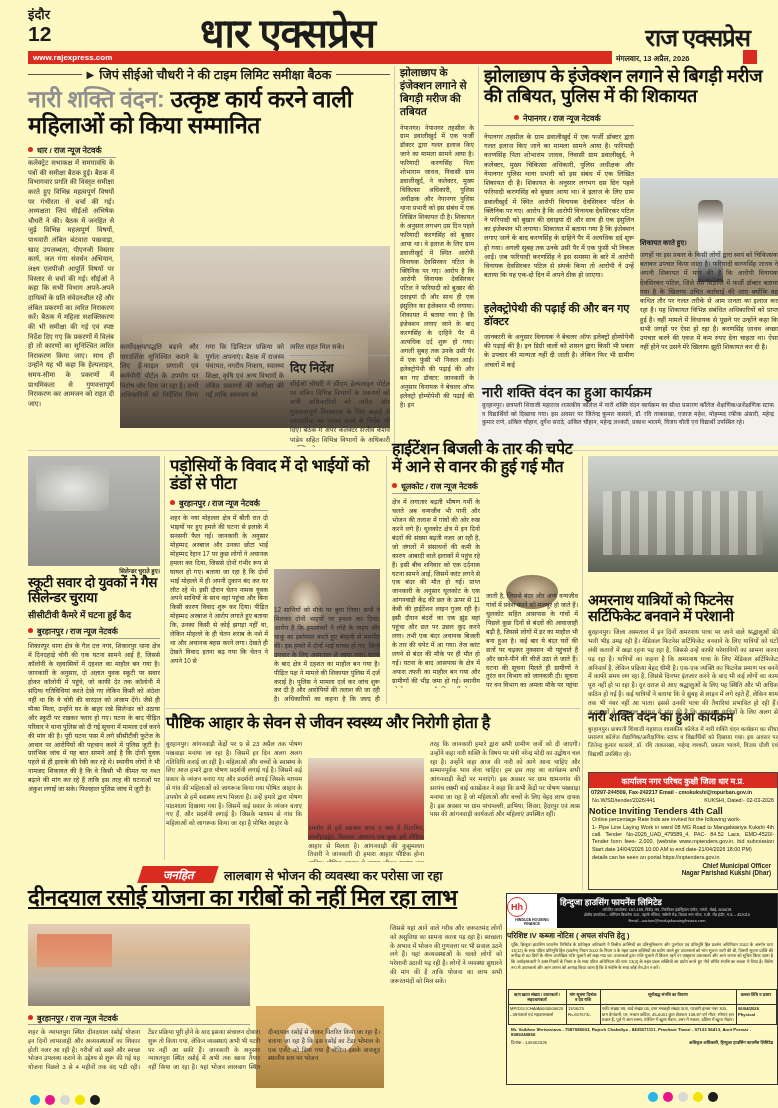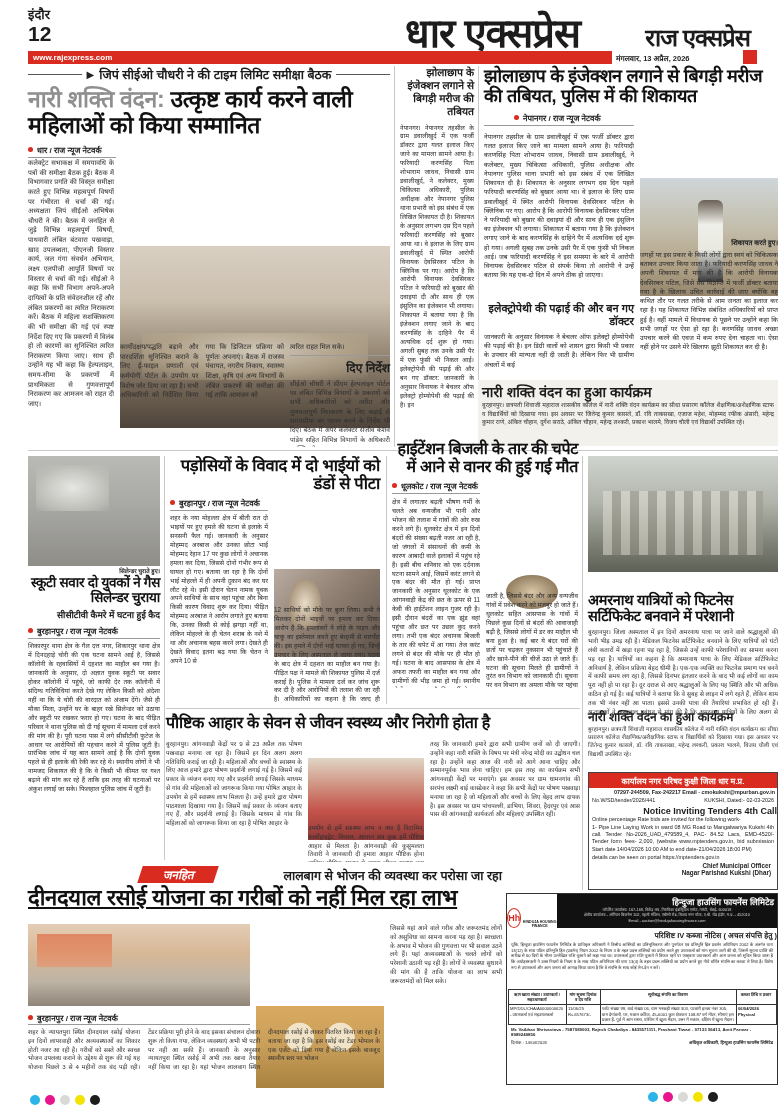--- a/index.html
+++ b/index.html
@@ -1,21 +1,21 @@
 <!DOCTYPE html>
 <html><head>
 <meta charset="utf-8">
 <style>
   html,body{margin:0;padding:0;background:#e8e8e4;}
-  #page{position:relative;width:778px;height:1108px;background:#ffffff;overflow:hidden;
+  #page{position:relative;width:778px;height:1108px;background:#fef9c3;overflow:hidden;
         font-family:"Liberation Sans","DejaVu Sans",sans-serif;color:#1c1c1c;}
   .abs{position:absolute;}
   .jt{text-align:justify;}
   .b{font-weight:bold;}
-  .ctr{text-align:right;}
+  .ctr{text-align:left;}
   .hl{font-weight:bold;color:#111;line-height:1.12;letter-spacing:-0.3px;}
   .gray-part{color:#8f8f8f;}
   .byline{font-size:8px;font-weight:bold;color:#222;display:flex;align-items:center;gap:4px;}
   .dot{width:5px;height:5px;border-radius:50%;background:#d92b20;display:inline-block;flex:0 0 auto;}
   .rule{border-top:1px solid #9a9a9a;}
   .body-txt{font-size:6.4px;line-height:1.42;color:#2e2e2e;overflow:hidden;}
   .vline{width:1px;background:#c9c9c9;}
   .hline{height:1px;background:#c9c9c9;}
   .caption{font-size:6.8px;font-weight:bold;color:#222;}
   
@@ -231,21 +231,21 @@
     <div class="abs byline" style="left:0;top:146px;">
       <span class="dot"></span>
       <span>बुरहानपुर / राज न्यूज नेटवर्क</span>
     </div>
     <div class="abs rule" style="left:0;top:158px;width:222px;"></div>
     <div class="abs body-txt jt" style="left:0;top:162px;width:352px;height:66px;column-count:3;column-gap:8px;font-size:6.2px;">शहर के न्यायतपुरा स्थित दीनदयाल रसोई योजना इन दिनों लापरवाही और अव्यवस्थाओं का शिकार होती नजर आ रही है। गरीबों को सस्ते और स्वच्छ भोजन उपलब्ध कराने के उद्देश्य से शुरू की गई यह योजना पिछले 3 से 4 महीनों तक बंद पड़ी रही। टेंडर प्रक्रिया पूरी होने के बाद इसका संचालन दोबारा शुरू तो किया गया, लेकिन व्यवस्थाएं अभी भी पटरी पर नहीं आ सकी हैं। जानकारी के अनुसार न्यायतपुरा स्थित रसोई में अभी तक खाना तैयार नहीं किया जा रहा है। यहां भोजन लालबाग स्थित दीनदयाल रसोई से लाकर वितरित किया जा रहा है। बताया जा रहा है कि इस रसोई का टेंडर भोपाल के एक एजेंट को दिया गया है लेकिन इसके बावजूद स्थानीय स्तर पर भोजन</div>
   </div>
 
   <div class="abs box" style="left:506px;top:893px;width:272px;height:192px;box-sizing:border-box;border-color:#333;">
     <div class="ad-head" style="height:34px;display:flex;">
-      <div style="width:50px;background:#fff;display:flex;flex-direction:row;align-items:flex-end;justify-content:center;gap:1px;">
+      <div style="width:50px;background:#fff;display:flex;flex-direction:column;align-items:flex-start;justify-content:center;gap:1px;">
         <div class="hh-circle">Hh</div>
         <div style="font-size:3.6px;font-weight:bold;color:#222;text-align:center;">HINDUJA HOUSING FINANCE</div>
       </div>
       <div style="flex:1;padding:2px 3px;">
         <div class="ctr b" style="font-size:8.5px;">हिन्दुजा हाउसिंग फायनेंस लिमिटेड</div>
         <div class="ad-addr">कॉर्पोरेट कार्यालय: 167-169, विकेंद्र लय, तिरुविका इंडस्ट्रियल एस्टेट, गारंटी, चेन्नई- 600018</div>
         <div class="ad-addr">क्षेत्रीय कार्यालय - ओरियन बिजनेस 102, पहली मंजिल, एबीसी रोड, विजय नगर चौक, ए.बी. रोड इंदौर, म.प्र. - 452010</div>
         <div class="ad-addr">Email - auction@hindujahousingfinance.com</div>
       </div>
     </div>

